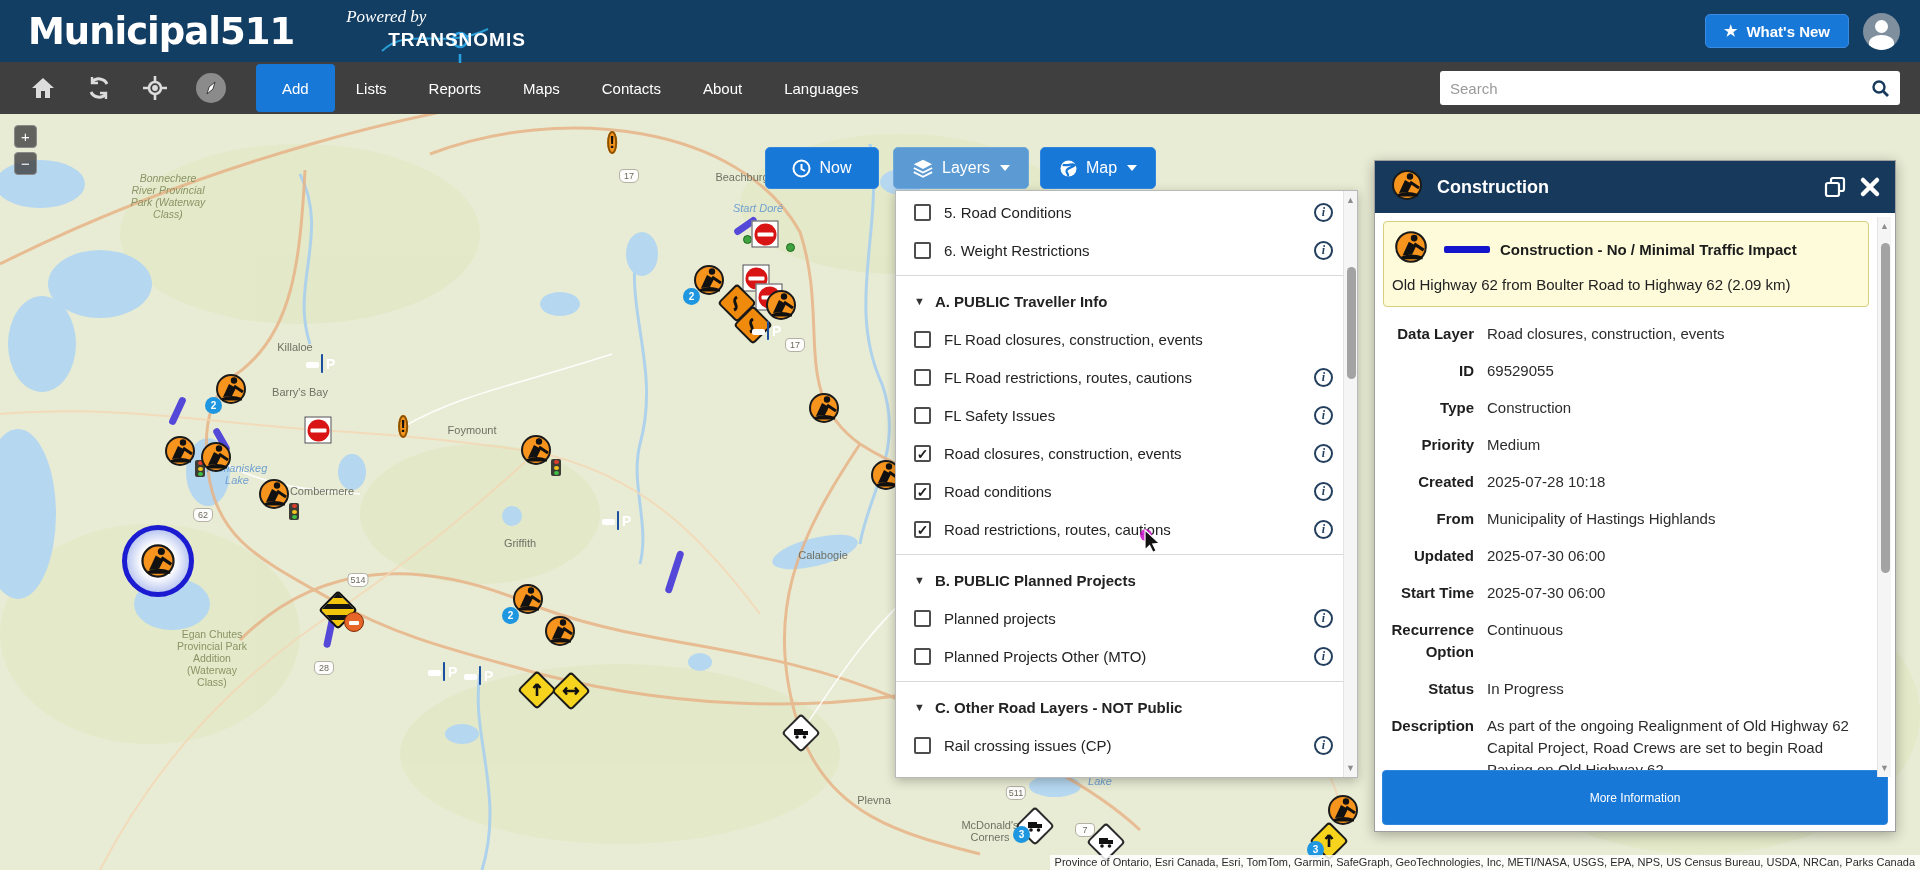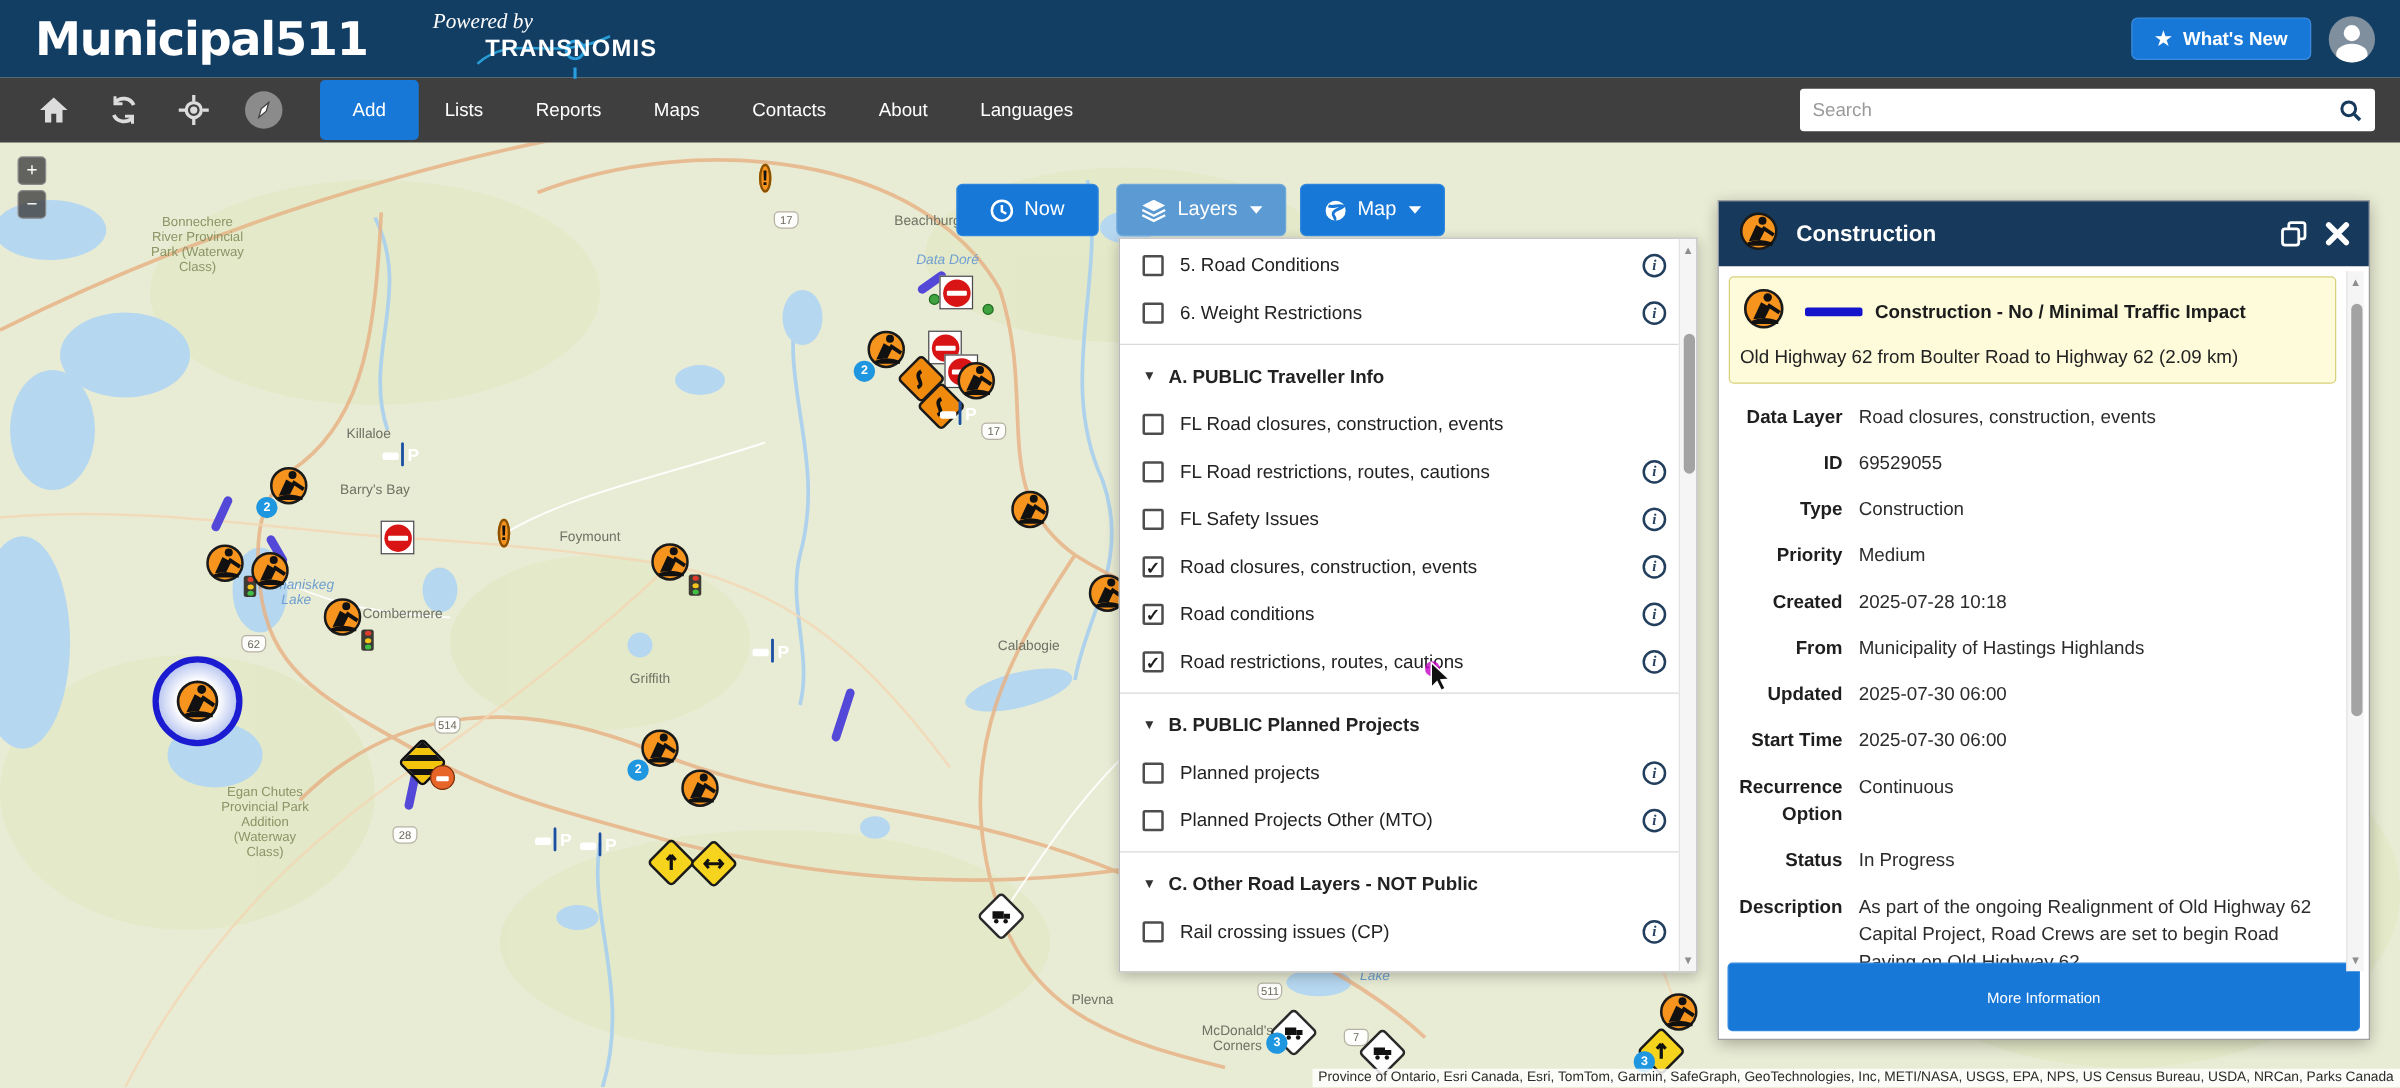--- a/index.html
+++ b/index.html
@@ -235,39 +235,39 @@
       <path d="M1100 430 C1200 470 1300 560 1343 698"></path>
     </g>
     <g stroke="#ffffff" stroke-width="1.6" fill="none" opacity="0.9">
       <path d="M403 313 C460 280 520 270 612 240"></path>
       <path d="M216 345 C260 370 300 376 360 380"></path>
       <path d="M801 619 C840 560 880 500 935 460"></path>
     </g>
   </svg>
 
   <div id="map-labels">
-      <div class="mlabel park" style="left: 158px; top: 82px;">Bonnechere
+      <div class="mlabel park" style="left: 168px; top: 82px; font-style: italic;">Bonnechere
 River Provincial
 Park (Waterway
 Class)</div>
       <div class="mlabel " style="left: 742px; top: 63px;">Beachburg</div>
-      <div class="mlabel water" style="left: 758px; top: 94px;">Data Doré</div>
+      <div class="mlabel water" style="left: 758px; top: 94px;">Start Doré</div>
       <div class="mlabel " style="left: 295px; top: 233px;">Killaloe</div>
       <div class="mlabel " style="left: 300px; top: 278px;">Barry's Bay</div>
       <div class="mlabel water" style="left: 237px; top: 360px;">Kamaniskeg
 Lake</div>
       <div class="mlabel " style="left: 322px; top: 377px;">Combermere</div>
       <div class="mlabel " style="left: 472px; top: 316px;">Foymount</div>
       <div class="mlabel " style="left: 520px; top: 429px;">Griffith</div>
       <div class="mlabel park" style="left: 212px; top: 544px;">Egan Chutes
 Provincial Park
 Addition
 (Waterway
 Class)</div>
-      <div class="mlabel " style="left: 823px; top: 403px;">Calabogie</div>
+      <div class="mlabel " style="left: 823px; top: 441px;">Calabogie</div>
       <div class="mlabel " style="left: 874px; top: 686px;">Plevna</div>
       <div class="mlabel " style="left: 990px; top: 698px; margin-top: 19px;">McDonald's
 Corners</div>
       <div class="mlabel water" style="left: 1100px; top: 667px;">Lake</div>
     </div>
   <div id="map-shields">
       <div class="shield" style="left: 629px; top: 62px;">17</div>
       <div class="shield" style="left: 795px; top: 231px;">17</div>
       <div class="shield" style="left: 203px; top: 401px;">62</div>
       <div class="shield" style="left: 358px; top: 466px;">514</div>

